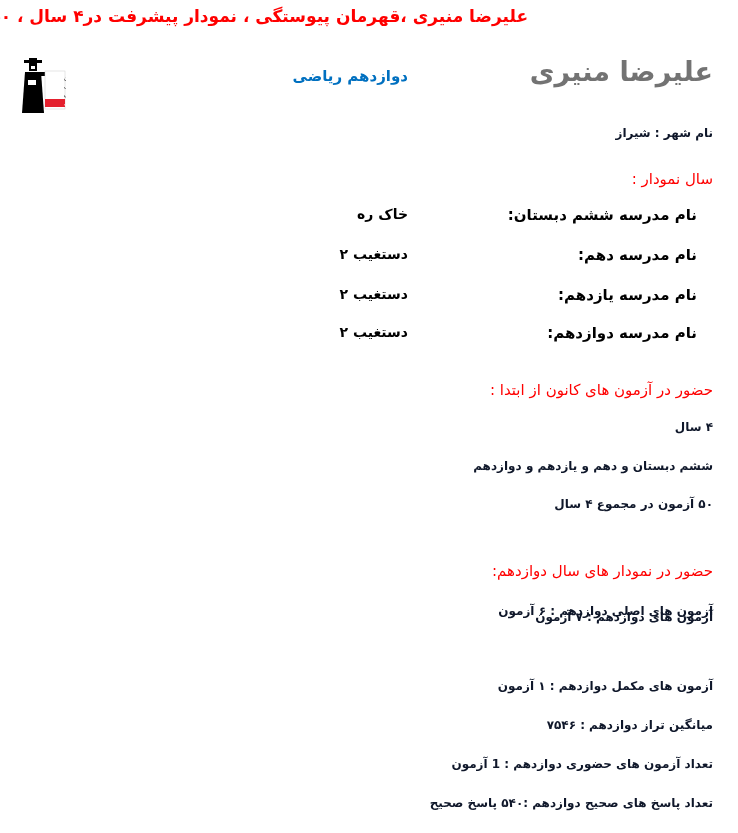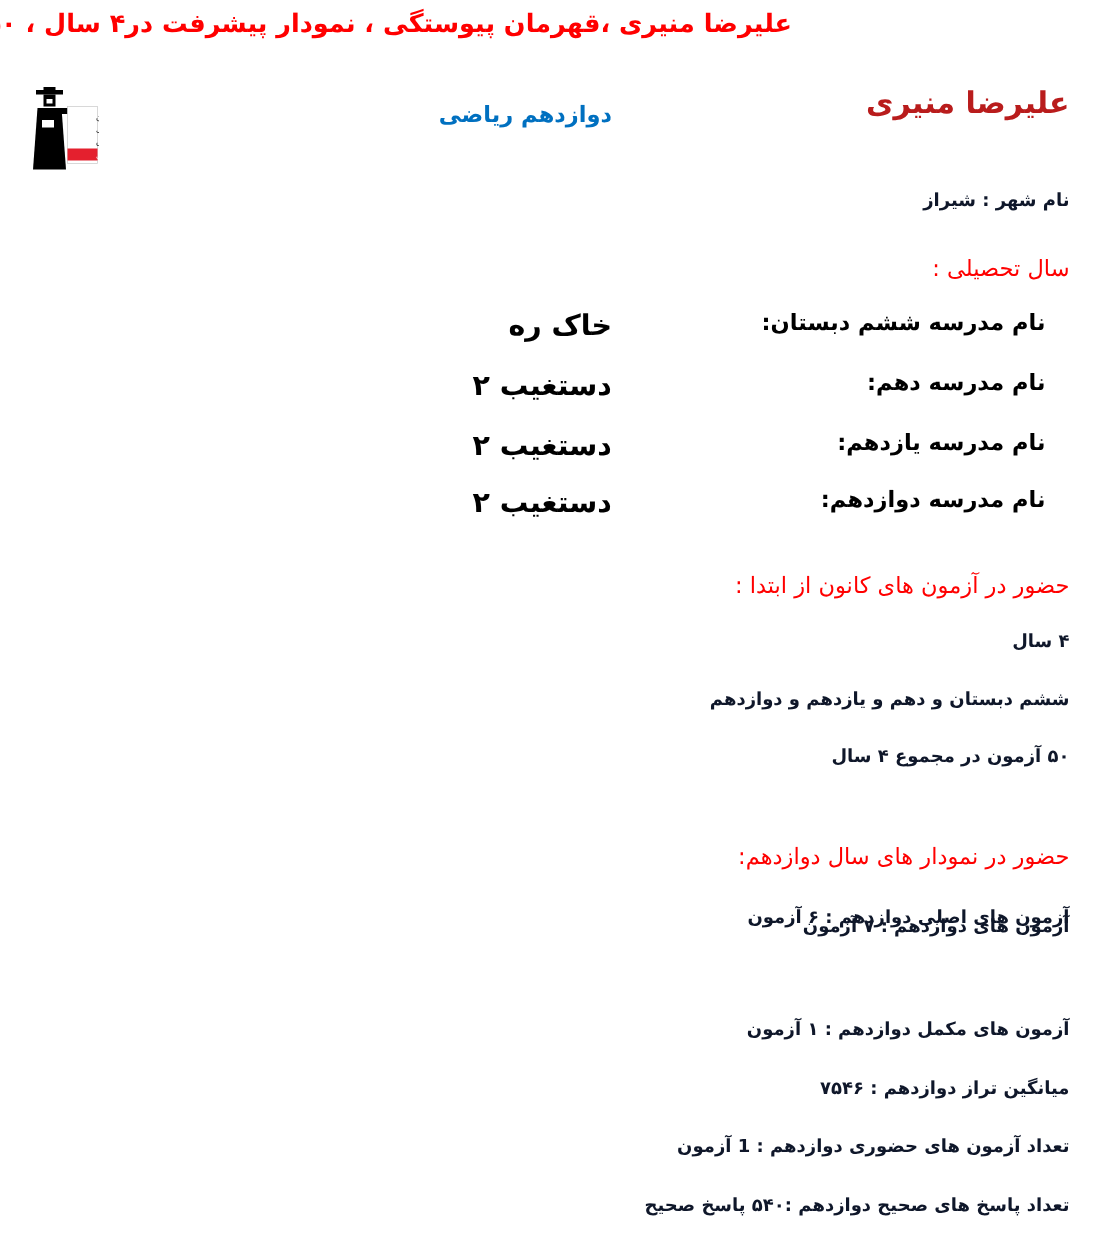--- a/index.html
+++ b/index.html
@@ -27,23 +27,23 @@
     }
     .logo {
       left: 20px;
       top: 58px;
       width: 46px;
       height: 56px;
     }
     .name {
       top: 56px;
       right: 25px;
-      font-size: 20px;
+      font-size: 27px;
       font-weight: bold;
-      color: #b91c1c;
+      color: #737373;
     }
     .grade {
       top: 67px;
       right: 330px;
       font-size: 15px;
       font-weight: bold;
       color: #0070c0;
     }
     .line {
       right: 25px;
@@ -57,21 +57,21 @@
       font-weight: normal;
       color: #ff0000;
     }
     .school-label {
       right: 41px;
       font-size: 15px;
       font-weight: bold;
     }
     .school-value {
       right: 330px;
-      font-size: 19px;
+      font-size: 14px;
       font-weight: bold;
     }
   </style>
 </head>
 <body>
 
 <div class="abs headline">علیرضا منیری ،قهرمان پیوستگی ، نمودار پیشرفت در۴ سال ، ۵۰ آزمون</div>
 
 <div class="abs logo">
   <svg width="46" height="56" viewBox="0 0 46 56">
@@ -93,21 +93,21 @@
     <text x="44" y="38" font-size="5" text-anchor="end" fill="#000" font-family="DejaVu Sans, sans-serif">آموزش</text>
     <rect x="25" y="41" width="20" height="8" fill="#e4202e"></rect>
     <text x="44" y="47" font-size="5" text-anchor="end" fill="#fff" font-family="DejaVu Sans, sans-serif">قلم چی</text>
   </svg>
 </div>
 
 <div class="abs name">علیرضا منیری</div>
 <div class="abs grade">دوازدهم ریاضی</div>
 
 <div class="abs line" style="top:126px;">نام شهر : شیراز</div>
-<div class="abs red-label" style="top:170px;">سال تحصیلی :</div>
+<div class="abs red-label" style="top:170px;">سال نمودار :</div>
 
 <div class="abs school-label" style="top:206px;">نام مدرسه ششم دبستان:</div>
 <div class="abs school-value" style="top:206px;">خاک ره</div>
 
 <div class="abs school-label" style="top:246px;">نام مدرسه دهم:</div>
 <div class="abs school-value" style="top:246px;">دستغیب ۲</div>
 
 <div class="abs school-label" style="top:286px;">نام مدرسه یازدهم:</div>
 <div class="abs school-value" style="top:286px;">دستغیب ۲</div>
 

